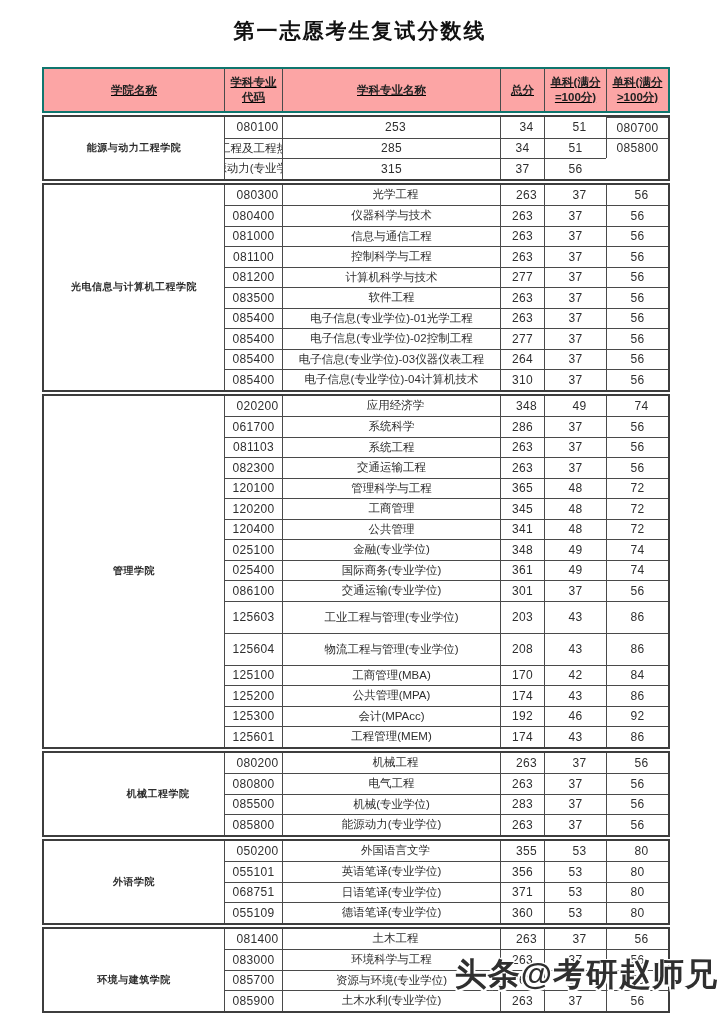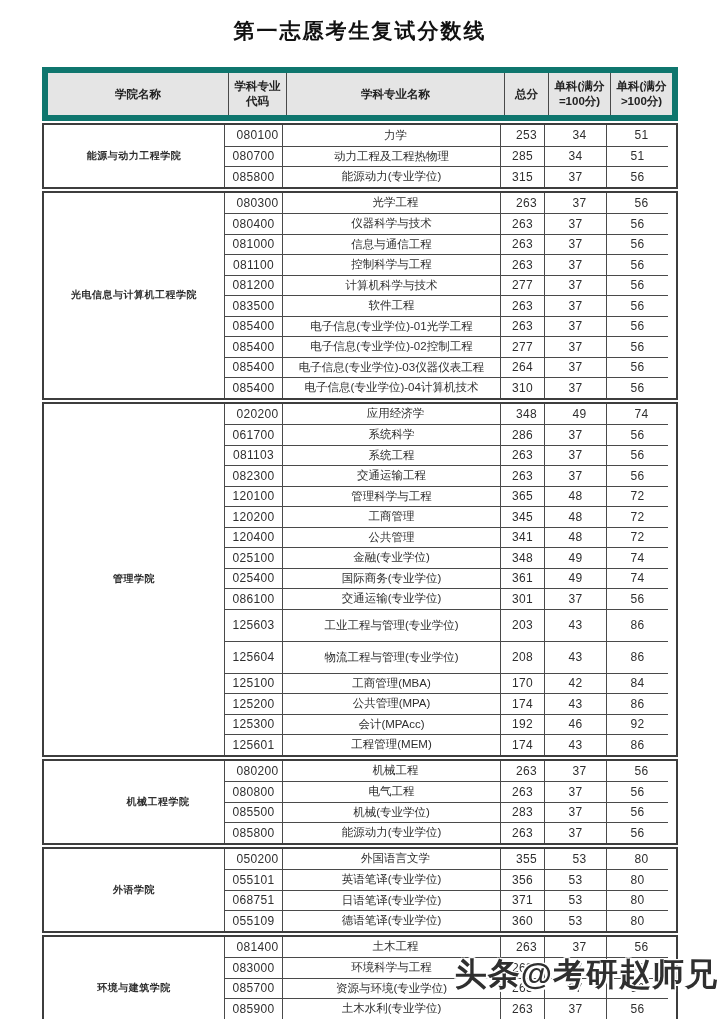--- a/index.html
+++ b/index.html
@@ -25,22 +25,23 @@
   }
   .tbl {
     position: absolute;
     top: 67px; left: 42px;
     --cols: 180px 58px 218px 44px 62px 62px;
   }
   .thead {
     display: grid;
     grid-template-columns: var(--cols);
     height: 42px;
-    border: 6px solid #0f766e;
-    background: #e5e5e5;
+    border: 2px solid #0f766e;
+    background: #fca5a5;
+    text-decoration: underline;
   }
   .hc {
     display: flex;
     align-items: center;
     justify-content: center;
     text-align: center;
     font-size: 11.5px;
     font-weight: 700;
     color: #222222;
     line-height: 1.3;
@@ -103,21 +104,20 @@
       <div class="hc">学科专业代码</div>
       <div class="hc">学科专业名称</div>
       <div class="hc">总分</div>
       <div class="hc">单科(满分=100分)</div>
       <div class="hc">单科(满分&gt;100分)</div>
     </div>
     <div id="sections">
         <div class="section" style="grid-template-rows: 20.5px 20.5px 20.5px;">
           <div class="c college" style="grid-row: 1 / span 3;">能源与动力工程学院</div>
           <div class="c code first">080100</div>
-          <div class="c major first">力学</div>
           <div class="c num first">253</div>
           <div class="c num first">34</div>
           <div class="c num first">51</div>
           <div class="c code">080700</div>
           <div class="c major">动力工程及工程热物理</div>
           <div class="c num">285</div>
           <div class="c num">34</div>
           <div class="c num">51</div>
           <div class="c code">085800</div>
           <div class="c major">能源动力(专业学位)</div>

